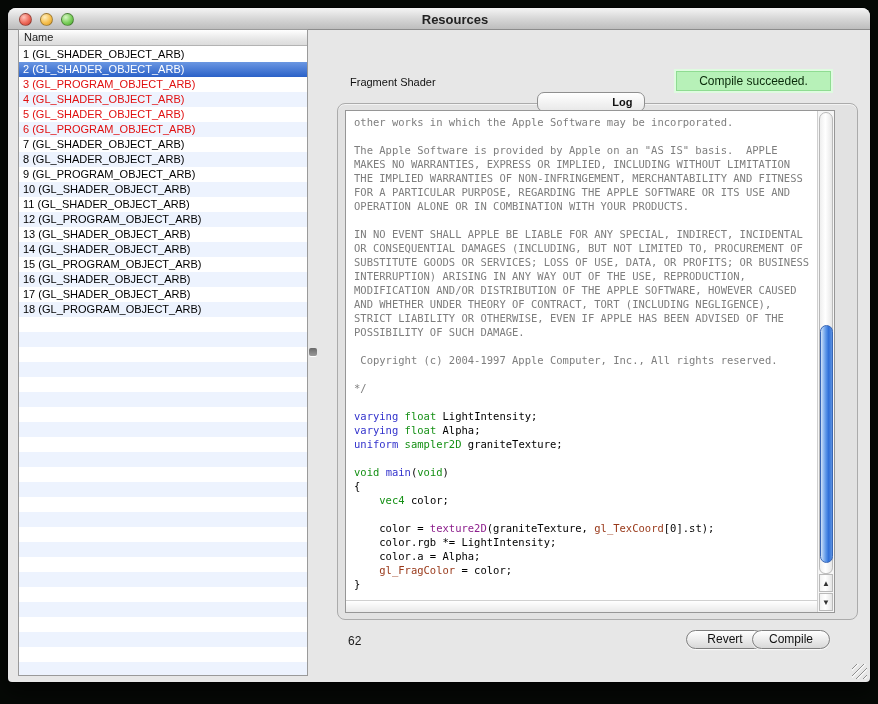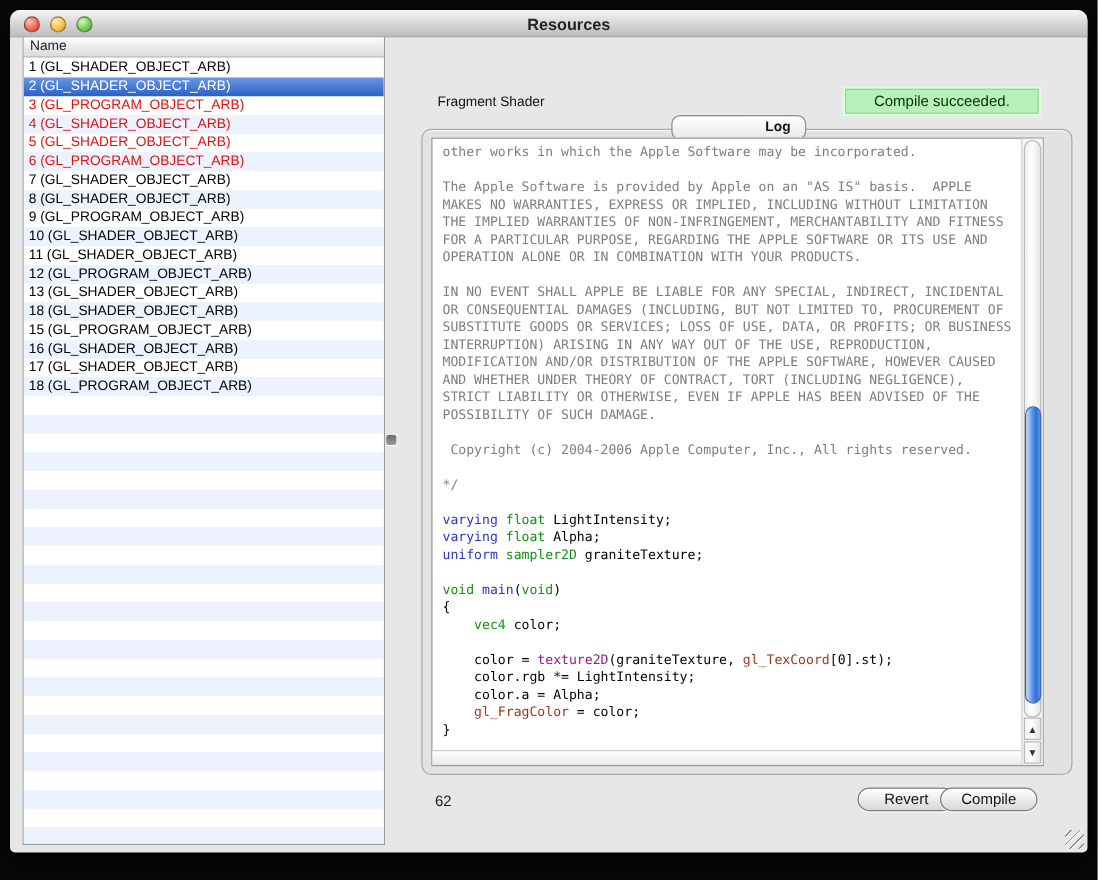--- a/index.html
+++ b/index.html
@@ -124,21 +124,21 @@
         <div class="list-row red">4 (GL_SHADER_OBJECT_ARB)</div>
         <div class="list-row red">5 (GL_SHADER_OBJECT_ARB)</div>
         <div class="list-row red">6 (GL_PROGRAM_OBJECT_ARB)</div>
         <div class="list-row">7 (GL_SHADER_OBJECT_ARB)</div>
         <div class="list-row">8 (GL_SHADER_OBJECT_ARB)</div>
         <div class="list-row">9 (GL_PROGRAM_OBJECT_ARB)</div>
         <div class="list-row">10 (GL_SHADER_OBJECT_ARB)</div>
         <div class="list-row">11 (GL_SHADER_OBJECT_ARB)</div>
         <div class="list-row">12 (GL_PROGRAM_OBJECT_ARB)</div>
         <div class="list-row">13 (GL_SHADER_OBJECT_ARB)</div>
-        <div class="list-row">18 (GL_SHADER_OBJECT_ARB)</div>
+        <div class="list-row">14 (GL_SHADER_OBJECT_ARB)</div>
         <div class="list-row">15 (GL_PROGRAM_OBJECT_ARB)</div>
         <div class="list-row">16 (GL_SHADER_OBJECT_ARB)</div>
         <div class="list-row">17 (GL_SHADER_OBJECT_ARB)</div>
         <div class="list-row">18 (GL_PROGRAM_OBJECT_ARB)</div>
       </div>
   </div>
 
   <div class="splitter-grip"></div>
 
 
@@ -165,21 +165,21 @@
         <div class="code-line">&nbsp;</div>
         <div class="code-line"><span class="tok-c">IN NO EVENT SHALL APPLE BE LIABLE FOR ANY SPECIAL, INDIRECT, INCIDENTAL</span></div>
         <div class="code-line"><span class="tok-c">OR CONSEQUENTIAL DAMAGES (INCLUDING, BUT NOT LIMITED TO, PROCUREMENT OF</span></div>
         <div class="code-line"><span class="tok-c">SUBSTITUTE GOODS OR SERVICES; LOSS OF USE, DATA, OR PROFITS; OR BUSINESS</span></div>
         <div class="code-line"><span class="tok-c">INTERRUPTION) ARISING IN ANY WAY OUT OF THE USE, REPRODUCTION,</span></div>
         <div class="code-line"><span class="tok-c">MODIFICATION AND/OR DISTRIBUTION OF THE APPLE SOFTWARE, HOWEVER CAUSED</span></div>
         <div class="code-line"><span class="tok-c">AND WHETHER UNDER THEORY OF CONTRACT, TORT (INCLUDING NEGLIGENCE),</span></div>
         <div class="code-line"><span class="tok-c">STRICT LIABILITY OR OTHERWISE, EVEN IF APPLE HAS BEEN ADVISED OF THE</span></div>
         <div class="code-line"><span class="tok-c">POSSIBILITY OF SUCH DAMAGE.</span></div>
         <div class="code-line">&nbsp;</div>
-        <div class="code-line"><span class="tok-c"> Copyright (c) 2004-2006 Apple Computer, Inc., All rights reserved.</span></div>
+        <div class="code-line"><span class="tok-c"> Copyright (c) 2004-1997 Apple Computer, Inc., All rights reserved.</span></div>
         <div class="code-line">&nbsp;</div>
         <div class="code-line"><span class="tok-c">*/</span></div>
         <div class="code-line">&nbsp;</div>
         <div class="code-line"><span class="tok-k">varying</span><span class="tok-p"> </span><span class="tok-t">float</span><span class="tok-p"> LightIntensity;</span></div>
         <div class="code-line"><span class="tok-k">varying</span><span class="tok-p"> </span><span class="tok-t">float</span><span class="tok-p"> Alpha;</span></div>
         <div class="code-line"><span class="tok-k">uniform</span><span class="tok-p"> </span><span class="tok-t">sampler2D</span><span class="tok-p"> graniteTexture;</span></div>
         <div class="code-line">&nbsp;</div>
         <div class="code-line"><span class="tok-t">void</span><span class="tok-p"> </span><span class="tok-k">main</span><span class="tok-p">(</span><span class="tok-t">void</span><span class="tok-p">)</span></div>
         <div class="code-line"><span class="tok-p">{</span></div>
         <div class="code-line"><span class="tok-p">    </span><span class="tok-t">vec4</span><span class="tok-p"> color;</span></div>

